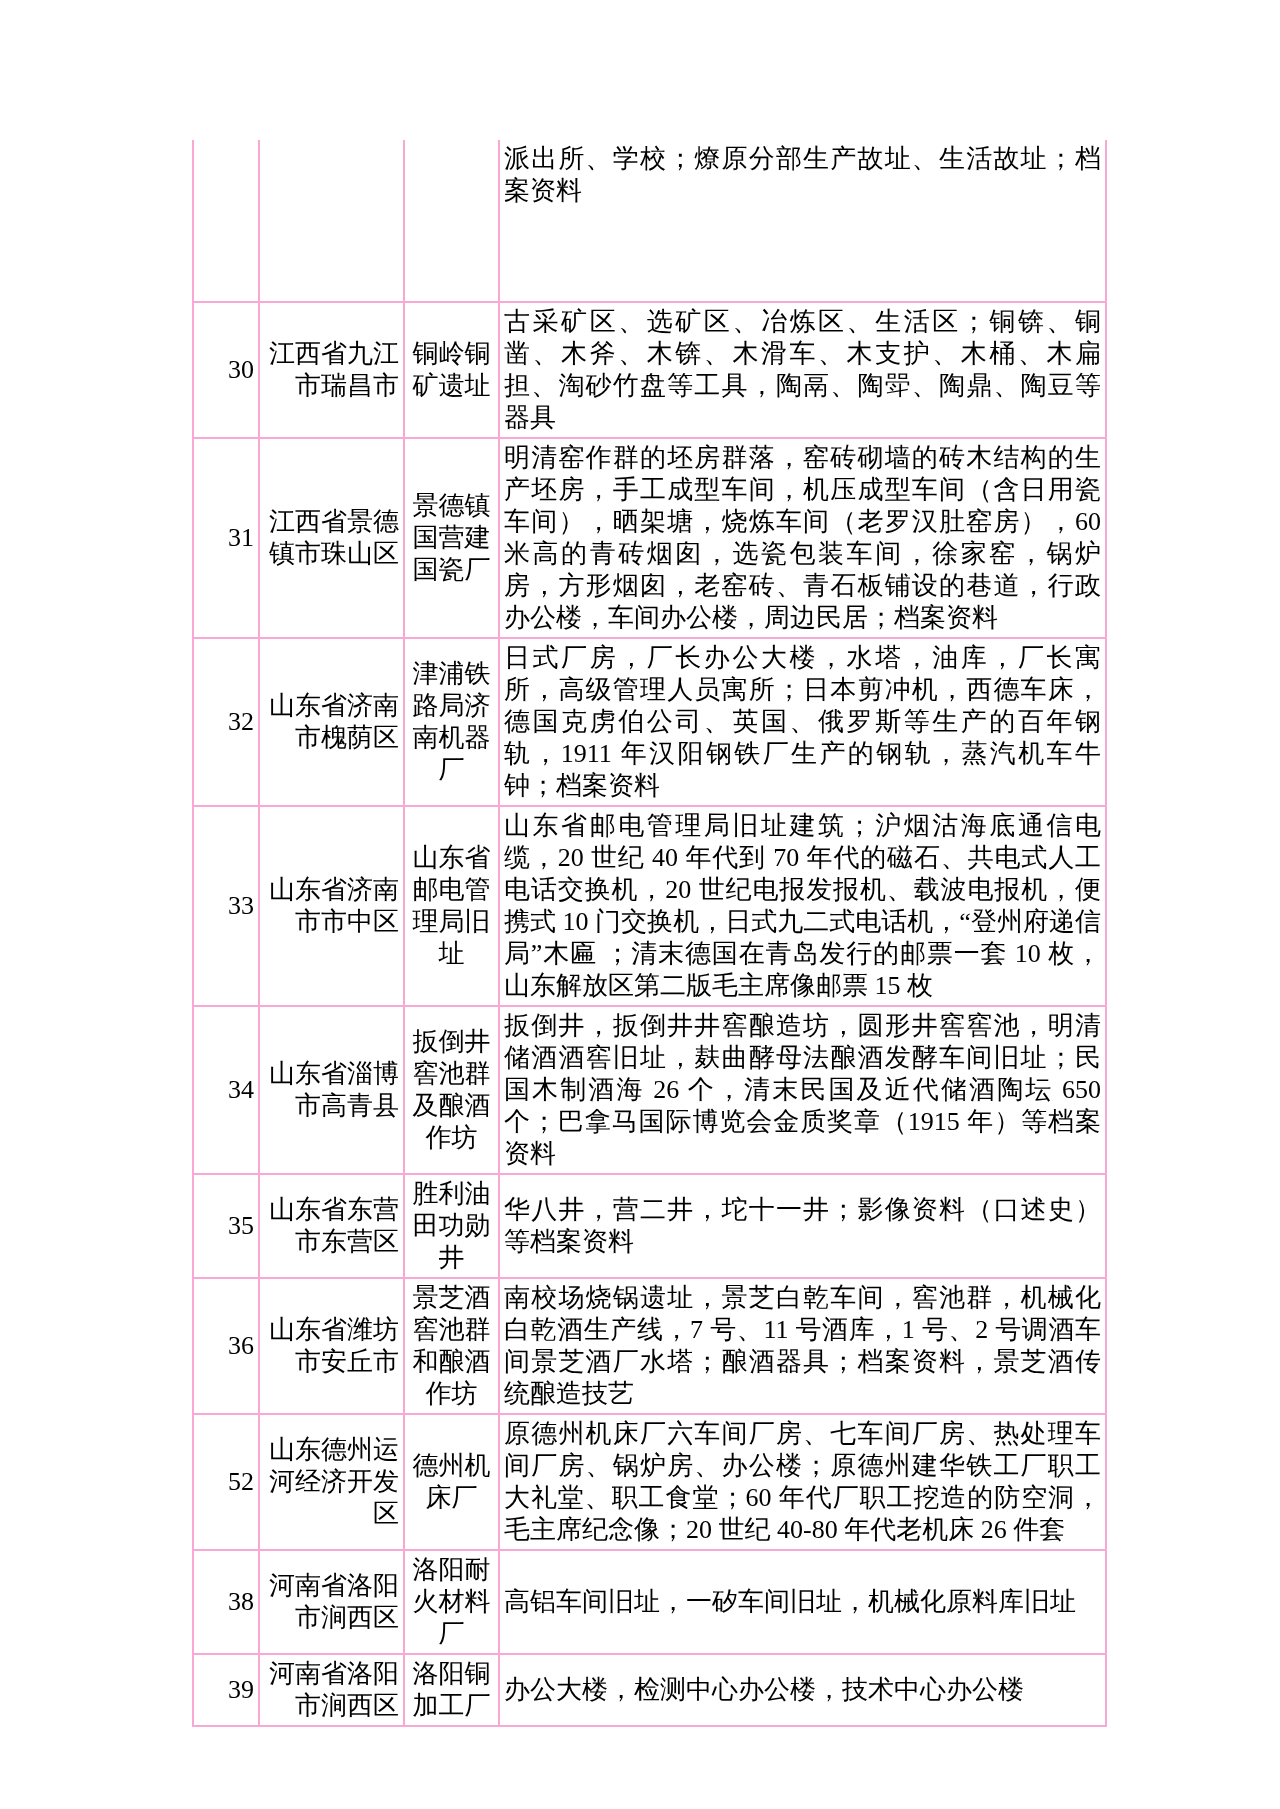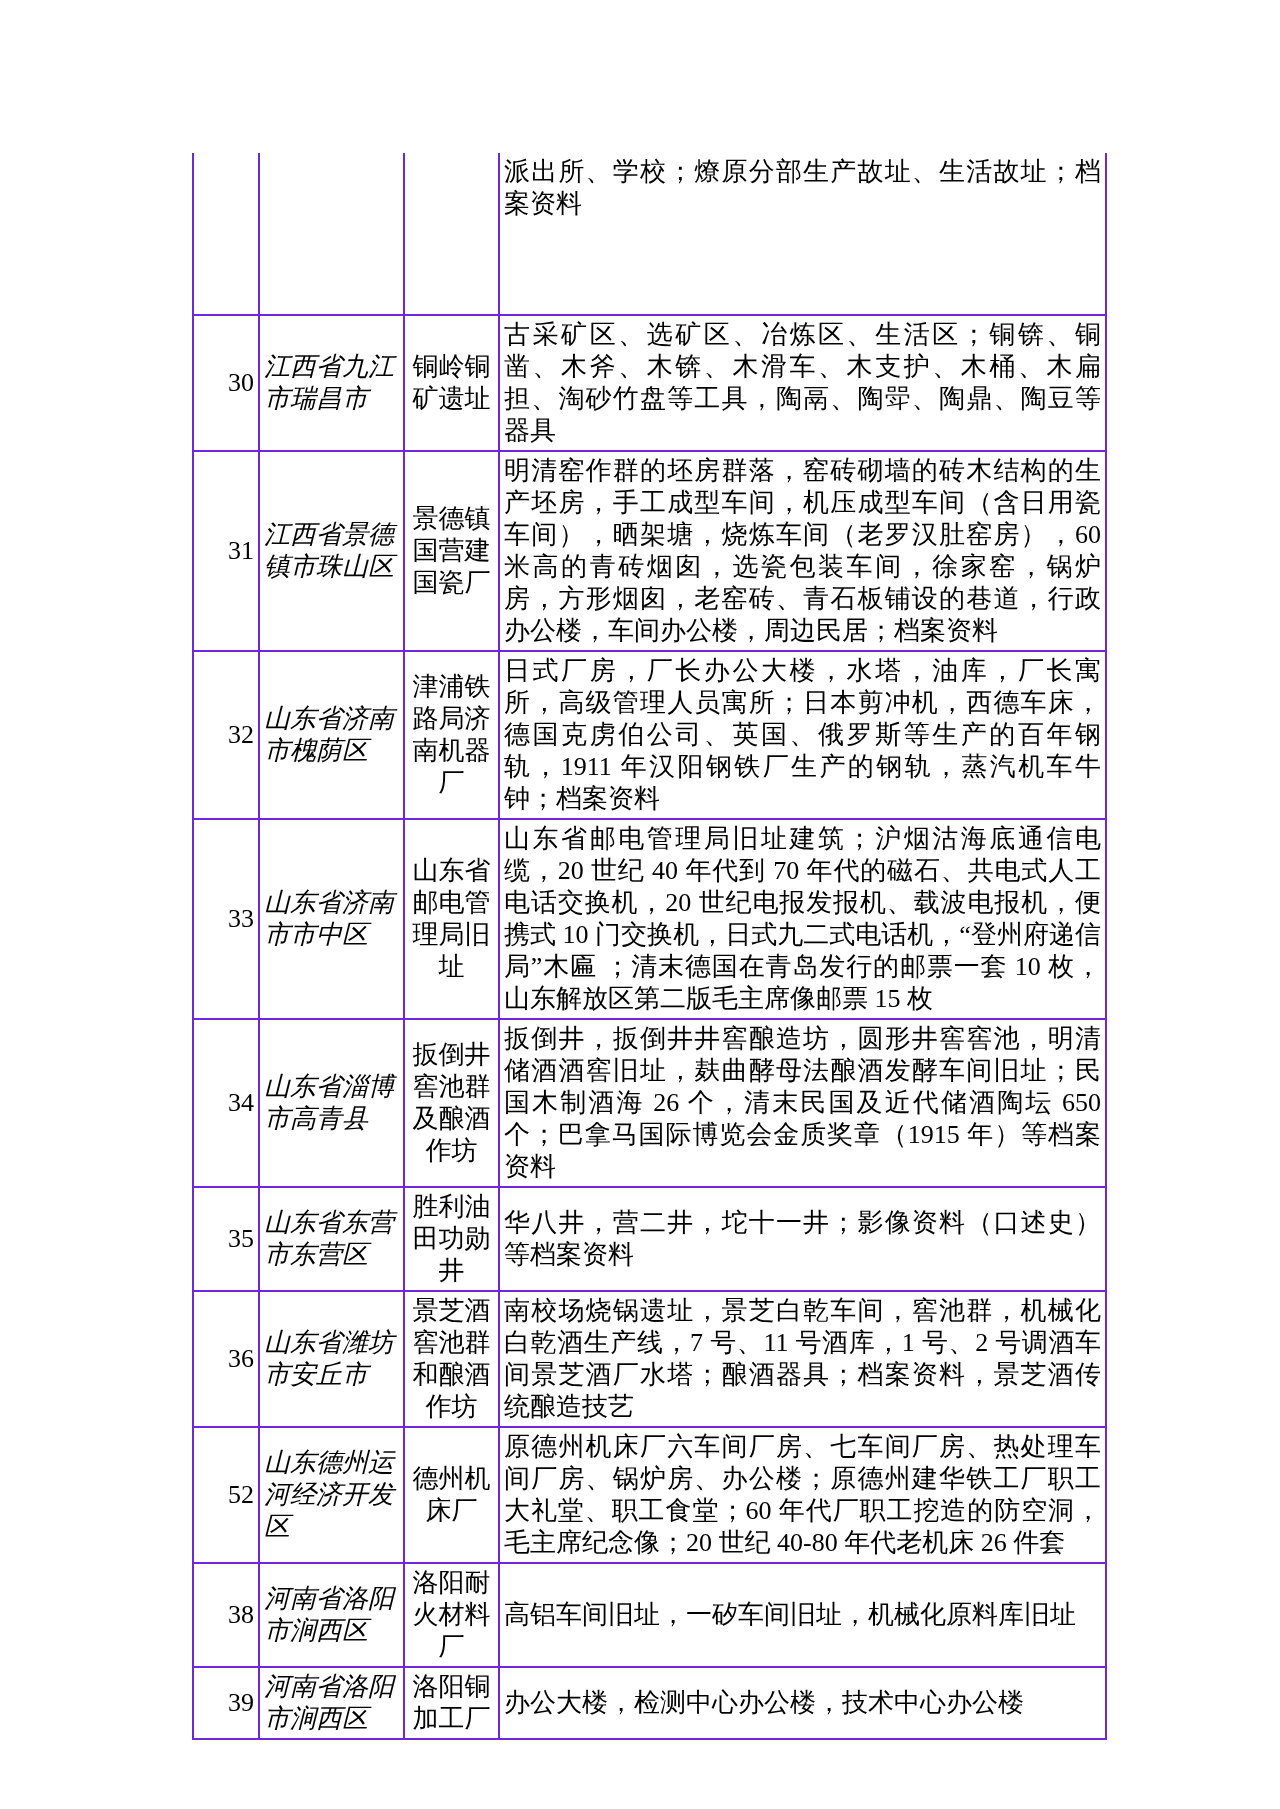--- a/index.html
+++ b/index.html
@@ -8,39 +8,39 @@
     width: 1280px;
     height: 1809px;
     background: #ffffff;
     font-family: "Liberation Serif", "DejaVu Serif", serif;
     color: #000000;
     overflow: hidden;
   }
   table.doc-table {
     position: absolute;
     left: 192px;
-    top: 153px;
+    top: 140px;
     width: 913px;
     border-collapse: collapse;
     table-layout: fixed;
     border: 2px solid #000;
     border-top: none;
     font-size: 26px;
     line-height: 32px;
   }
   table.doc-table td {
-    border: 2px solid #6d28d9;
+    border: 2px solid #f9a8d4;
     padding: 3px 4px;
     vertical-align: middle;
     overflow: hidden;
     word-break: break-all;
   }
   table.doc-table tr:first-child td { border-top: none; }
   td.c-num   { text-align: right; }
-  td.c-loc   { text-align: left; font-style: italic; }
+  td.c-loc   { text-align: right; }
   td.c-site  { text-align: center; }
   td.c-items { text-align: justify; padding-left: 5px; padding-right: 2px; }
   tr.continuation td { height: 155px; }
   tr.continuation td.c-items { vertical-align: top; }
 </style>
 </head>
 <body>
 
 <div class="page">
   <table class="doc-table">

